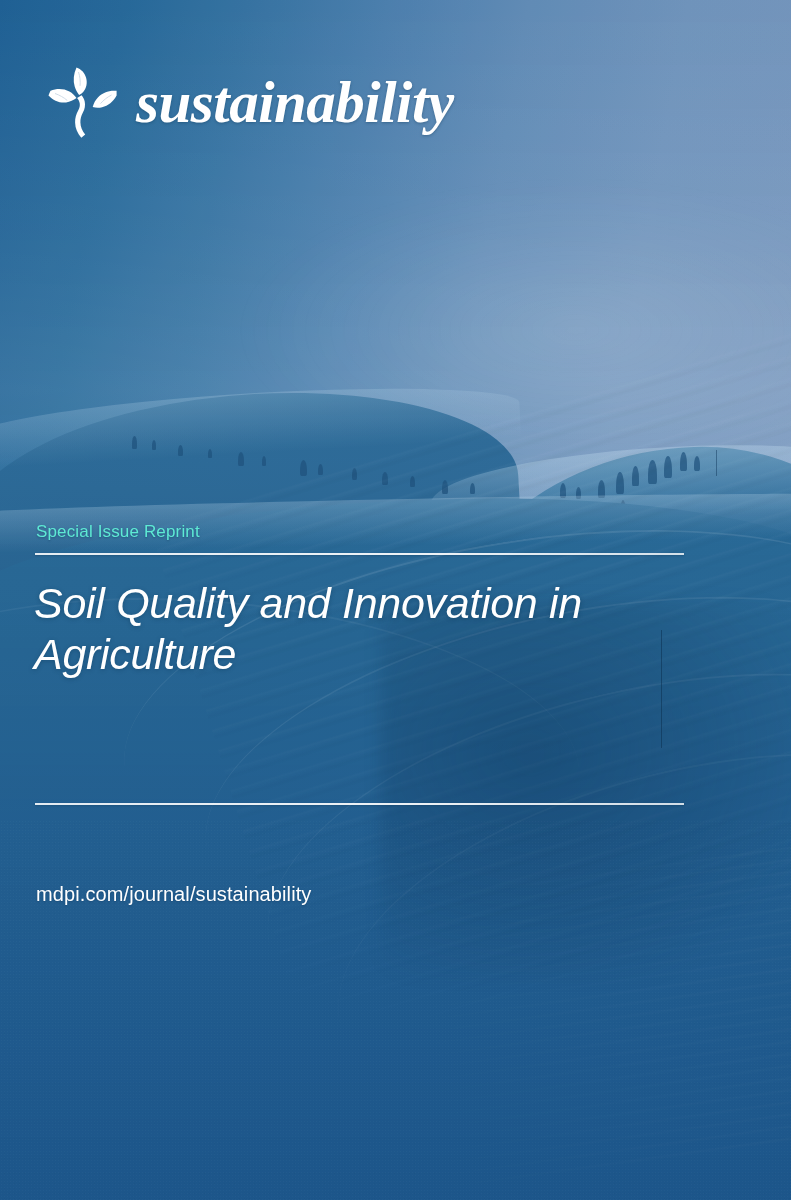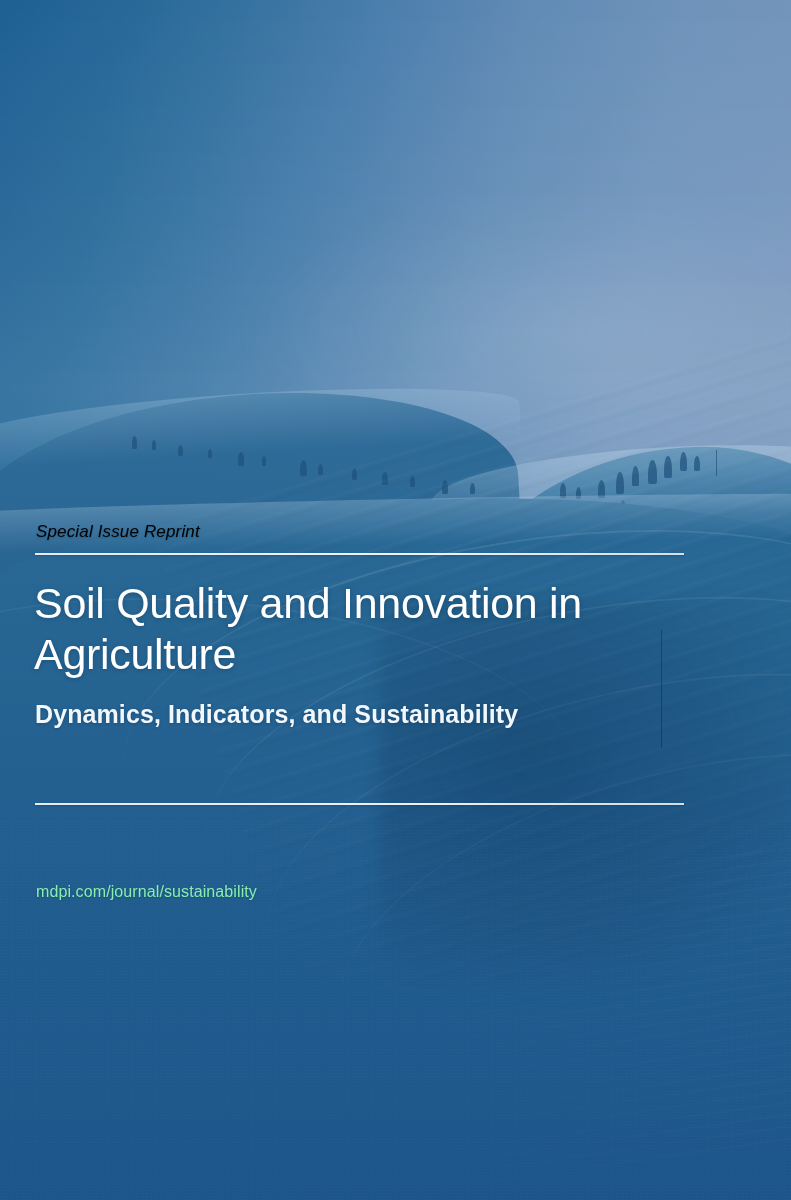--- a/index.html
+++ b/index.html
@@ -256,24 +256,23 @@
     letter-spacing: -0.5px;
     text-shadow: 0 1px 3px rgba(10,45,75,0.35);
     white-space: nowrap;
   }
 
   
   .kicker {
     position: absolute;
     left: 36px; top: 522px;
     font-size: 17px;
-    color: #000000;
+    color: #5eead4;
     letter-spacing: 0.15px;
     text-shadow: 0 1px 2px rgba(10,45,75,0.35);
-    font-style: italic;
   }
 
   .rule {
     position: absolute;
     left: 35px;
     width: 649px;
     height: 2px;
     background: linear-gradient(to right,
         rgba(255,255,255,0.88) 0%,
         rgba(255,255,255,0.92) 60%,
@@ -287,20 +286,21 @@
     position: absolute;
     left: 34px; top: 578px;
     width: 660px;
     font-size: 43px;
     line-height: 1.18;
     font-weight: normal;
     color: #ffffff;
     letter-spacing: -0.3px;
     text-shadow: 0 1px 4px rgba(10,45,75,0.35);
     margin: 0;
+    font-style: italic;
   }
 
   .subtitle {
     position: absolute;
     left: 35px; top: 699px;
     width: 660px;
     font-size: 25px;
     line-height: 1.25;
     color: #f2f7fb;
     letter-spacing: 0.1px;
@@ -315,22 +315,22 @@
     line-height: 1.42;
     color: #f0f6fa;
     text-shadow: 0 1px 2px rgba(10,45,75,0.32);
   }
   .editors .label { display: block; }
   .editors .name  { display: block; }
 
   .journal-url {
     position: absolute;
     left: 36px; top: 883px;
-    font-size: 16px;
-    color: #86efac;
+    font-size: 20px;
+    color: #ffffff;
     letter-spacing: 0.1px;
     text-shadow: 0 1px 2px rgba(10,45,75,0.32);
   }
 
   
   .mdpi-logo {
     position: absolute;
     left: 41px; top: 1062px;
     width: 113px; height: 86px;
   }
@@ -393,28 +393,49 @@
 
     <div class="valley-shadow"></div>
     <div class="pole"></div>
     <div class="pole2"></div>
 
     <div class="streaks"></div>
     <div class="grain"></div>
     <div class="duotone"></div>
   </div>
 
+  <div class="masthead">
+    <span>
+      <svg class="leaf-logo" viewBox="0 0 78 80" xmlns="http://www.w3.org/2000/svg" aria-hidden="true">
+        <g fill="#ffffff">
+
+          <path d="M30.5 5.5c4.6 1.5 8.2 5.4 9.6 10.3 1.5 5.2.3 10.6-2.9 14.3-1.2 1.4-2.6 2.4-4.1 3-1.9-2.4-3.5-5.3-4.4-8.5-1.8-6.2-1.1-12.8 1.8-19.1z"></path>
+
+          <path d="M4.5 28.8c6.4-2.6 13.2-2.3 18.9.7 3 1.6 5.4 3.9 7.1 6.6-2.9 2.3-6.5 3.9-10.4 4.3-6.6.7-13-1.9-17.6-7 .6-1.7 1.3-3.3 2-4.6z"></path>
+
+          <path d="M70.6 33.4c-3.3 6.1-8.5 10.3-14.5 11.8-3.2.8-6.4.7-9.4-.2.9-3.6 2.7-7 5.4-9.8 4.5-4.7 11-7.1 18.5-6.4v4.6z"></path>
+
+          <path d="M35.6 33.2c1.5 1.8 2.6 3.9 3.1 6.2.8 3.8.1 7.7-1.8 11.2-1.8 3.3-2.6 6.6-2.5 10 .1 4.3 1.8 8.4 4.8 11.9l-3.9 3.3c-3.9-4.4-6.1-9.7-6.2-15.3-.1-4.3 1-8.4 3.2-12.3 1.3-2.3 1.8-4.7 1.4-7-.3-1.9-1.2-3.7-2.6-5.3l4.5-2.7z"></path>
+        </g>
+        <g fill="none" stroke="#9fb8cf" stroke-width="0.9" opacity="0.55">
+          <path d="M32.5 10c1.5 4.5 2 9.2 1.6 13.8"></path>
+          <path d="M9 31.5c4.6 1.6 8.8 4 12.3 7"></path>
+          <path d="M65.5 33c-4.3 2.2-8 5.1-11 8.6"></path>
+        </g>
+      </svg>
+    </span>
+    <span class="wordmark">sustainability</span>
+  </div>
 
   <div class="kicker">Special Issue Reprint</div>
 
   <div class="rule top"></div>
 
   <h1 class="title">Soil Quality and Innovation in Agriculture</h1>
 
-  <h2 class="subtitle">Dynamics, Indicators, and Sustainability</h2>
 
   <div class="rule bottom"></div>
 
 
   <div class="journal-url">mdpi.com/journal/sustainability</div>
 
 
 </div>
 
 </body></html>

